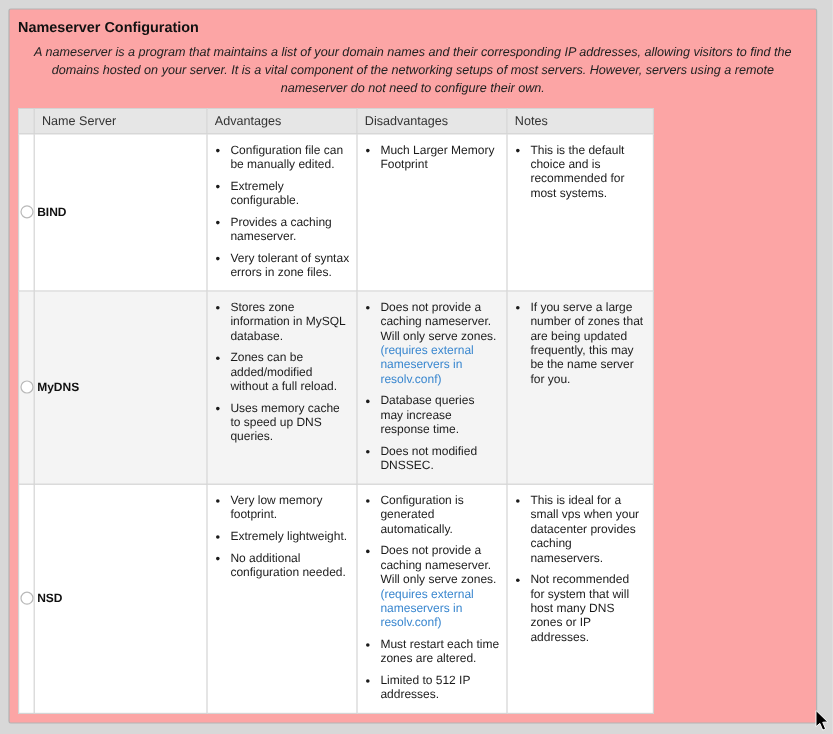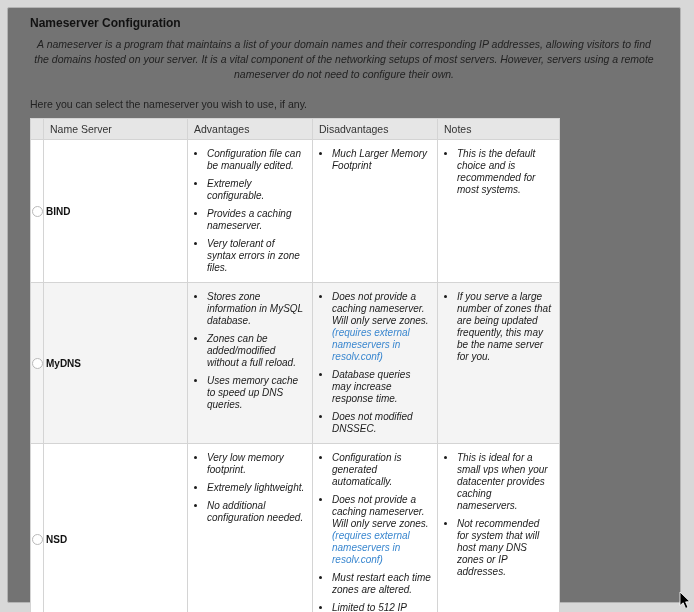--- a/index.html
+++ b/index.html
@@ -4,22 +4,22 @@
 <style>
   html,body{margin:0;padding:0;}
   body{
     width:694px;height:612px;overflow:hidden;position:relative;
     background:#d8d8d8;
     font-family:"Liberation Sans","DejaVu Sans",sans-serif;
     -webkit-font-smoothing:antialiased;
   }
   .panel{
     position:absolute;left:7px;top:7px;width:674px;height:596px;
-    background:#737373;border:1px solid #b3b3b3;border-radius:2px;
-    box-sizing:border-box;padding:4px 22px;
+    background:#fca5a5;border:1px solid #b3b3b3;border-radius:2px;
+    box-sizing:border-box;padding:4px 7px;
   }
   .page-title{
     font-size:12px;font-weight:bold;color:#111;margin:4px 0 0 0;
   }
   .desc{
     font-size:10.5px;font-style:italic;color:#222;
     line-height:15px;margin:7px 0 0 0;text-align:center;
   }
   .instruction{
     font-size:10.5px;color:#222;margin:16px 0 0 0;
@@ -46,36 +46,35 @@
   tbody tr:nth-of-type(2){height:135px;}
   tbody tr:nth-of-type(3){height:179px;}
   tbody tr:nth-of-type(4){height:68px;}
   td.radio-cell{vertical-align:middle;text-align:center;padding:0;}
   td.name-cell{
     vertical-align:middle;text-align:left;
     font-size:10px;font-weight:bold;color:#111;padding:2px;
   }
   td.list-cell{vertical-align:top;padding:2px 6px;font-size:10px;color:#1b1b1b;}
   td.list-cell ul{margin:6px 0 0 0;padding:0 0 0 13px;list-style:disc outside;}
-  td.list-cell li{line-height:12px;margin:0 0 6px 0;color:#1b1b1b;font-style:italic;}
+  td.list-cell li{line-height:12px;margin:0 0 6px 0;color:#1b1b1b;}
   a.cfg-link{color:#3a87cf;text-decoration:none;cursor:pointer;}
   .radio{
     display:inline-block;width:11px;height:11px;border-radius:50%;
     background:#ffffff;border:1px solid #b9b9b9;box-sizing:border-box;
     vertical-align:middle;position:relative;
   }
   .cursor{position:absolute;left:679px;top:592px;width:12px;height:18px;}
 </style>
 </head>
 <body>
 
 <div class="panel">
   <h1 class="page-title">Nameserver Configuration</h1>
   <p class="desc">A nameserver is a program that maintains a list of your domain names and their corresponding IP addresses, allowing visitors to find the domains hosted on your server. It is a vital component of the networking setups of most servers. However, servers using a remote nameserver do not need to configure their own.</p>
-  <p class="instruction">Here you can select the nameserver you wish to use, if any.</p>
 
   <table class="ns-table">
     <colgroup>
       <col class="c-radio">
         <col class="c-name">
         <col class="c-adv">
         <col class="c-dis">
         <col class="c-notes">
     </colgroup>
     <thead>

